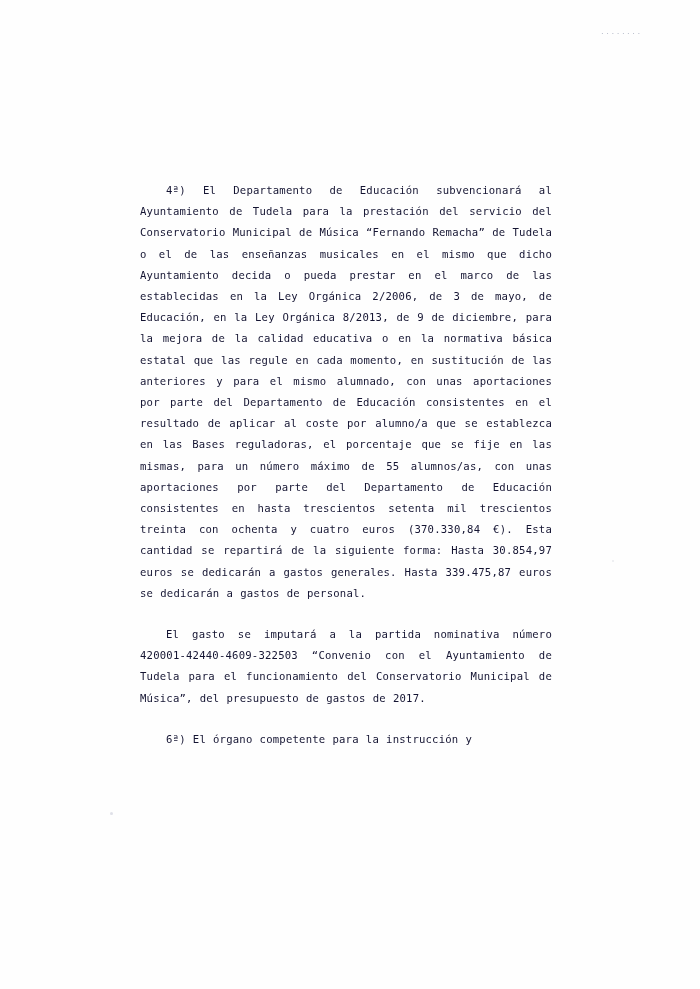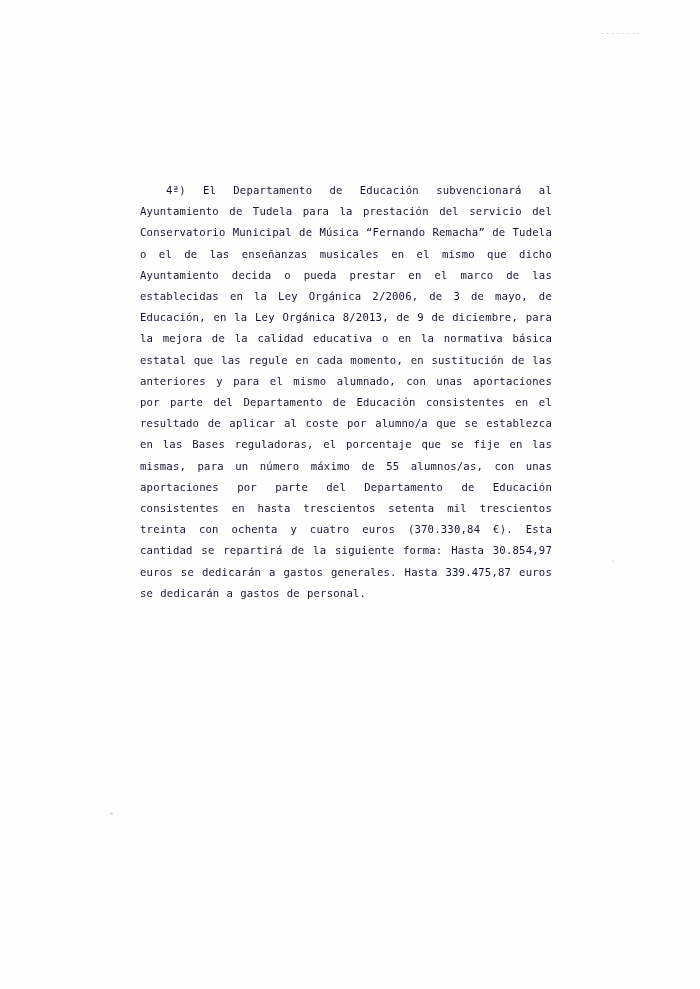--- a/index.html
+++ b/index.html
@@ -73,17 +73,19 @@
 
   <div class="corner-mark">........</div>
 
   <div class="speck speck-a"></div>
   <div class="speck speck-b"></div>
 
   <div class="body-area">
 
     <p class="para"><span class="indent"></span><span>4ª) El Departamento de Educación subvencionará al Ayuntamiento de Tudela para la prestación del servicio del Conservatorio Municipal de Música “Fernando Remacha” de Tudela o el de las enseñanzas musicales en el mismo que dicho Ayuntamiento decida o pueda prestar en el marco de las establecidas en la Ley Orgánica 2/2006, de 3 de mayo, de Educación, en la Ley Orgánica 8/2013, de 9 de diciembre, para la mejora de la calidad educativa o en la normativa básica estatal que las regule en cada momento, en sustitución de las anteriores y para el mismo alumnado, con unas aportaciones por parte del Departamento de Educación consistentes en el resultado de aplicar al coste por alumno/a que se establezca en las Bases reguladoras, el porcentaje que se fije en las mismas, para un número máximo de 55 alumnos/as, con unas aportaciones por parte del Departamento de Educación consistentes en hasta trescientos setenta mil trescientos treinta con ochenta y cuatro euros (370.330,84 €). Esta cantidad se repartirá de la siguiente forma: Hasta 30.854,97 euros se dedicarán a gastos generales. Hasta 339.475,87 euros se dedicarán a gastos de personal.</span></p>
 
+    <p class="para"><span class="indent"></span><span>El gasto se imputará a la partida nominativa número 420001-42440-4609-322503 “Convenio con el Ayuntamiento de Tudela para el funcionamiento del Conservatorio Municipal de Música”, del presupuesto de gastos de 2017.</span></p>
 
 
+    <p class="para last"><span class="indent"></span><span>6ª) El órgano competente para la instrucción y</span></p>
 
   </div>
 </div>
 
 </body></html>

